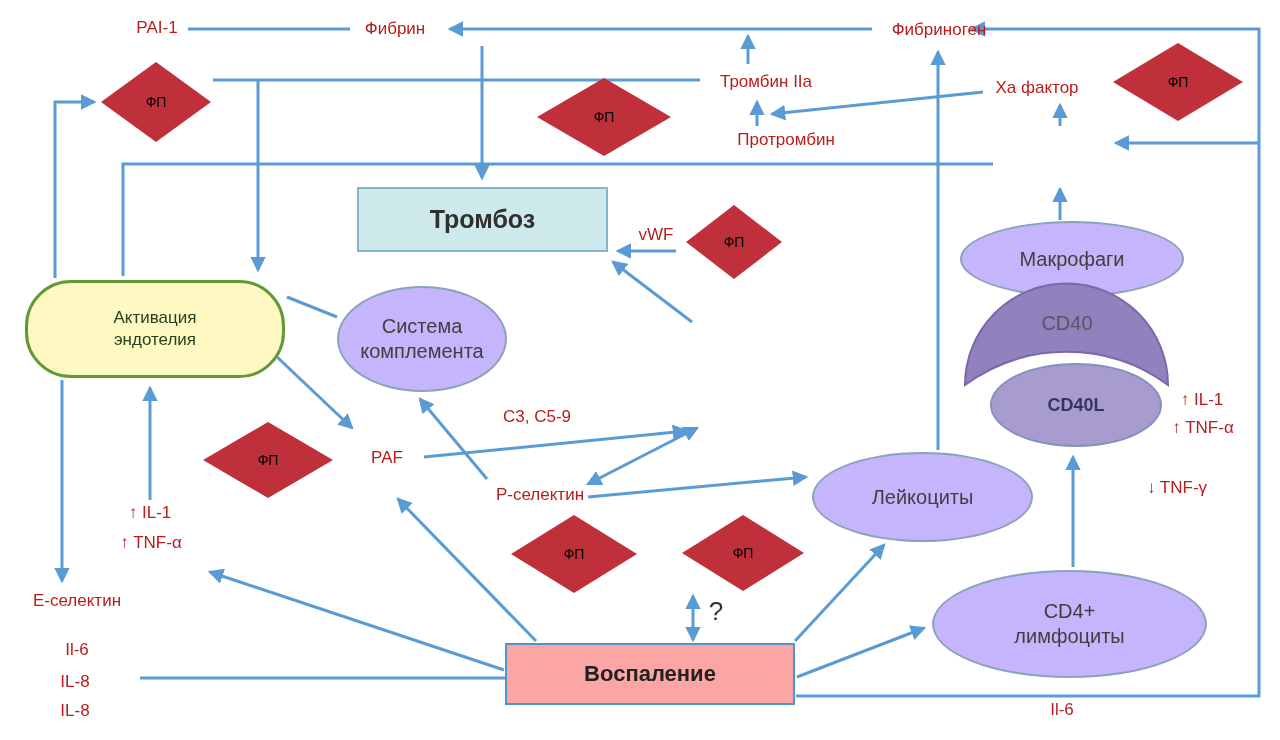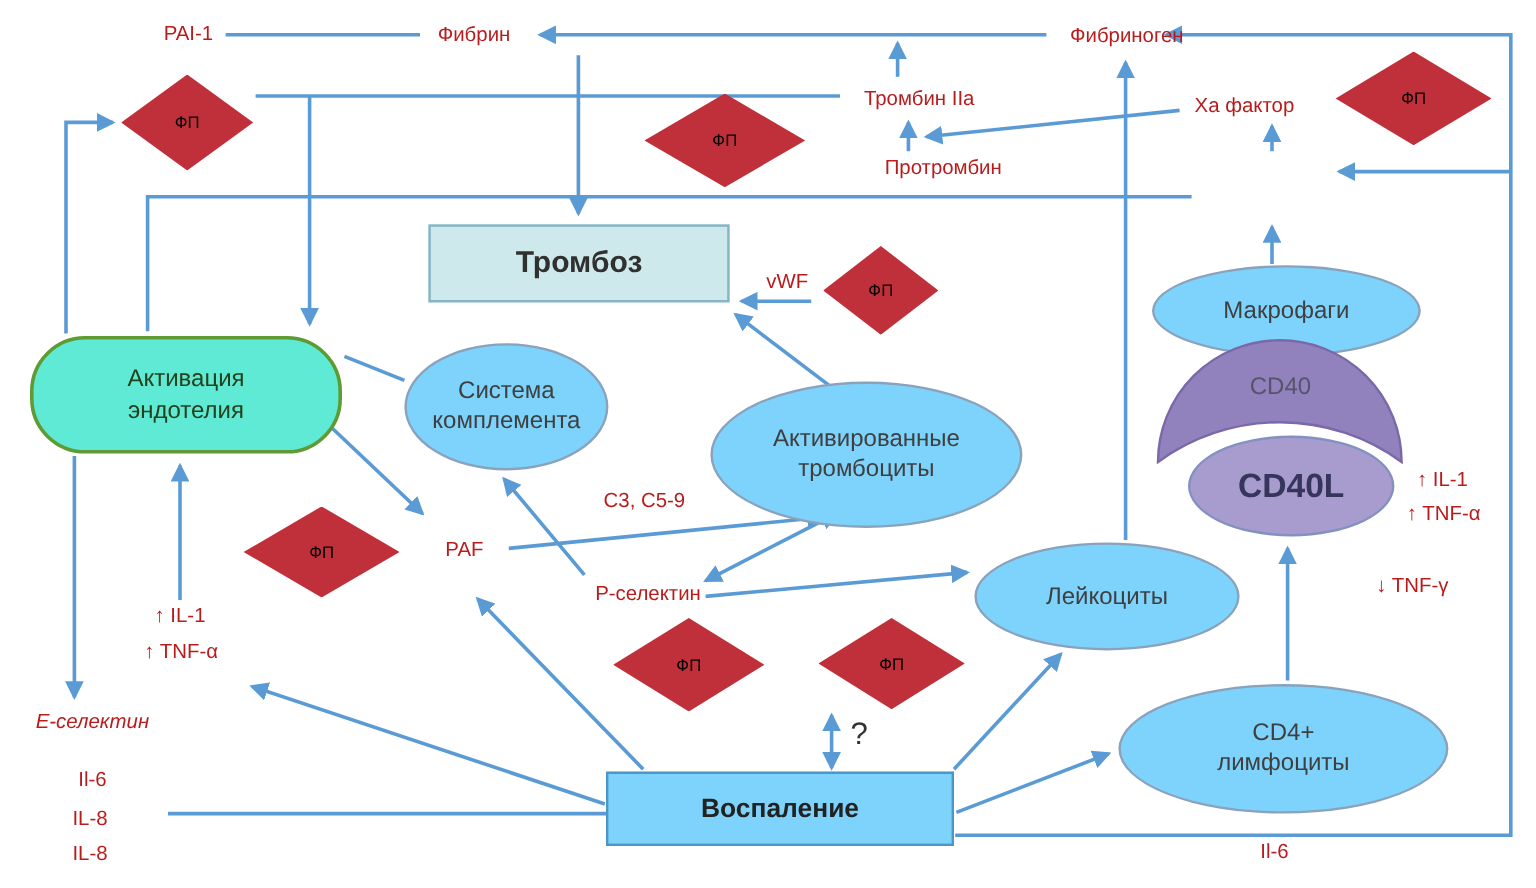--- a/index.html
+++ b/index.html
@@ -9,31 +9,31 @@
   }
   #wires{position:absolute;left:0;top:0;z-index:1;}
   .lbl{
     position:absolute;transform:translate(-50%,-50%);white-space:pre-line;
     text-align:center;font-size:17px;line-height:1.25;color:#b91c1c;z-index:5;
   }
   .node{position:absolute;display:flex;align-items:center;justify-content:center;
     text-align:center;white-space:pre-line;box-sizing:border-box;}
   .rectbox{background:#cde9eb;border:2px solid #85b5c6;z-index:3;
     font-weight:bold;font-size:25px;color:#30302f;}
-  .rectbox.inflam{background:#7dd3fc;border:2px solid #4f96c8;font-size:22px;color:#222;}
-  .pill{background:#5eead4;border:3px solid #5f9a33;border-radius:46px;z-index:3;
-    font-size:20px;color:#25411d;line-height:1.3;}
-  .ell{background:#7dd3fc;border:2px solid #8aa2bc;border-radius:50%;z-index:3;
+  .rectbox.inflam{background:#fca5a5;border:2px solid #4f96c8;font-size:22px;color:#222;}
+  .pill{background:#fef9c3;border:3px solid #5f9a33;border-radius:46px;z-index:3;
+    font-size:17px;color:#25411d;line-height:1.3;}
+  .ell{background:#c4b5fd;border:2px solid #8aa2bc;border-radius:50%;z-index:3;
     font-size:20px;color:#3f3f3f;line-height:1.25;}
   .diamond{position:absolute;z-index:4;display:flex;align-items:center;justify-content:center;
     background:#c0303a;color:#000000;font-size:14px;
     clip-path:polygon(50% 0%,100% 50%,50% 100%,0% 50%);}
   .cd40l{position:absolute;background:#a89ccf;border:2px solid #8291c0;border-radius:50%;
     z-index:6;display:flex;align-items:center;justify-content:center;
-    font-weight:bold;font-size:28px;color:#36365c;}
+    font-weight:bold;font-size:18px;color:#36365c;}
   #dome-svg{position:absolute;left:0;top:0;z-index:5;}
   .cd40lbl{z-index:6;color:#55556a;font-size:20px;}
   .q{font-size:26px;color:#333;}
 </style>
 </head>
 <body>
 
 <div id="canvas">
 
   <svg id="wires" width="1280" height="740" viewBox="0 0 1280 740">
@@ -95,22 +95,20 @@
   <div class="node rectbox" style="left:357px;top:187px;width:251px;height:65px;">Тромбоз</div>
 
   <div class="node rectbox inflam" style="left:505px;top:643px;width:290px;height:62px;">Воспаление</div>
 
   <div class="node pill" style="left:25px;top:280px;width:260px;height:98px;">Активация
 эндотелия</div>
 
   <div class="node ell" style="left:337px;top:286px;width:170px;height:106px;">Система
 комплемента</div>
 
-  <div class="node ell" style="left:592px;top:318px;width:260px;height:122px;">Активированные
-тромбоциты</div>
 
   <div class="node ell" style="left:812px;top:452px;width:221px;height:90px;">Лейкоциты</div>
 
   <div class="node ell" style="left:932px;top:570px;width:275px;height:108px;">CD4+
 лимфоциты</div>
 
   <div class="node ell" style="left:960px;top:221px;width:224px;height:76px;">Макрофаги</div>
 
   <svg id="dome-svg" width="1280" height="740" viewBox="0 0 1280 740">
     <path d="M 965 385 A 101.5 101.5 0 0 1 1168 385 A 172 172 0 0 0 965 385 Z" fill="#9181bd" stroke="#7a68a8" stroke-width="2"></path>
@@ -132,21 +130,21 @@
   <div class="lbl" style="left:939px;top:30px;">Фибриноген</div>
   <div class="lbl" style="left:766px;top:82px;">Тромбин IIa</div>
   <div class="lbl" style="left:786px;top:140px;">Протромбин</div>
   <div class="lbl" style="left:1037px;top:88px;">Ха фактор</div>
   <div class="lbl" style="left:656px;top:235px;">vWF</div>
   <div class="lbl" style="left:537px;top:417px;">C3, C5-9</div>
   <div class="lbl" style="left:387px;top:458px;">PAF</div>
   <div class="lbl" style="left:514px;top:495px;margin-left:26px;">Р-селектин</div>
   <div class="lbl" style="left:150px;top:513px;">↑ IL-1</div>
   <div class="lbl" style="left:151px;top:543px;">↑ TNF-α</div>
-  <div class="lbl" style="left:77px;top:601px;font-style:italic;">Е-селектин</div>
+  <div class="lbl" style="left:77px;top:601px;">Е-селектин</div>
   <div class="lbl" style="left:77px;top:650px;">Il-6</div>
   <div class="lbl" style="left:75px;top:682px;">IL-8</div>
   <div class="lbl" style="left:75px;top:711px;">IL-8</div>
   <div class="lbl q" style="left:716px;top:611px;">?</div>
   <div class="lbl" style="left:1062px;top:710px;">Il-6</div>
   <div class="lbl" style="left:1202px;top:400px;">↑ IL-1</div>
   <div class="lbl" style="left:1203px;top:428px;">↑ TNF-α</div>
   <div class="lbl" style="left:1177px;top:488px;">↓ TNF-γ</div>
 
 </div>

